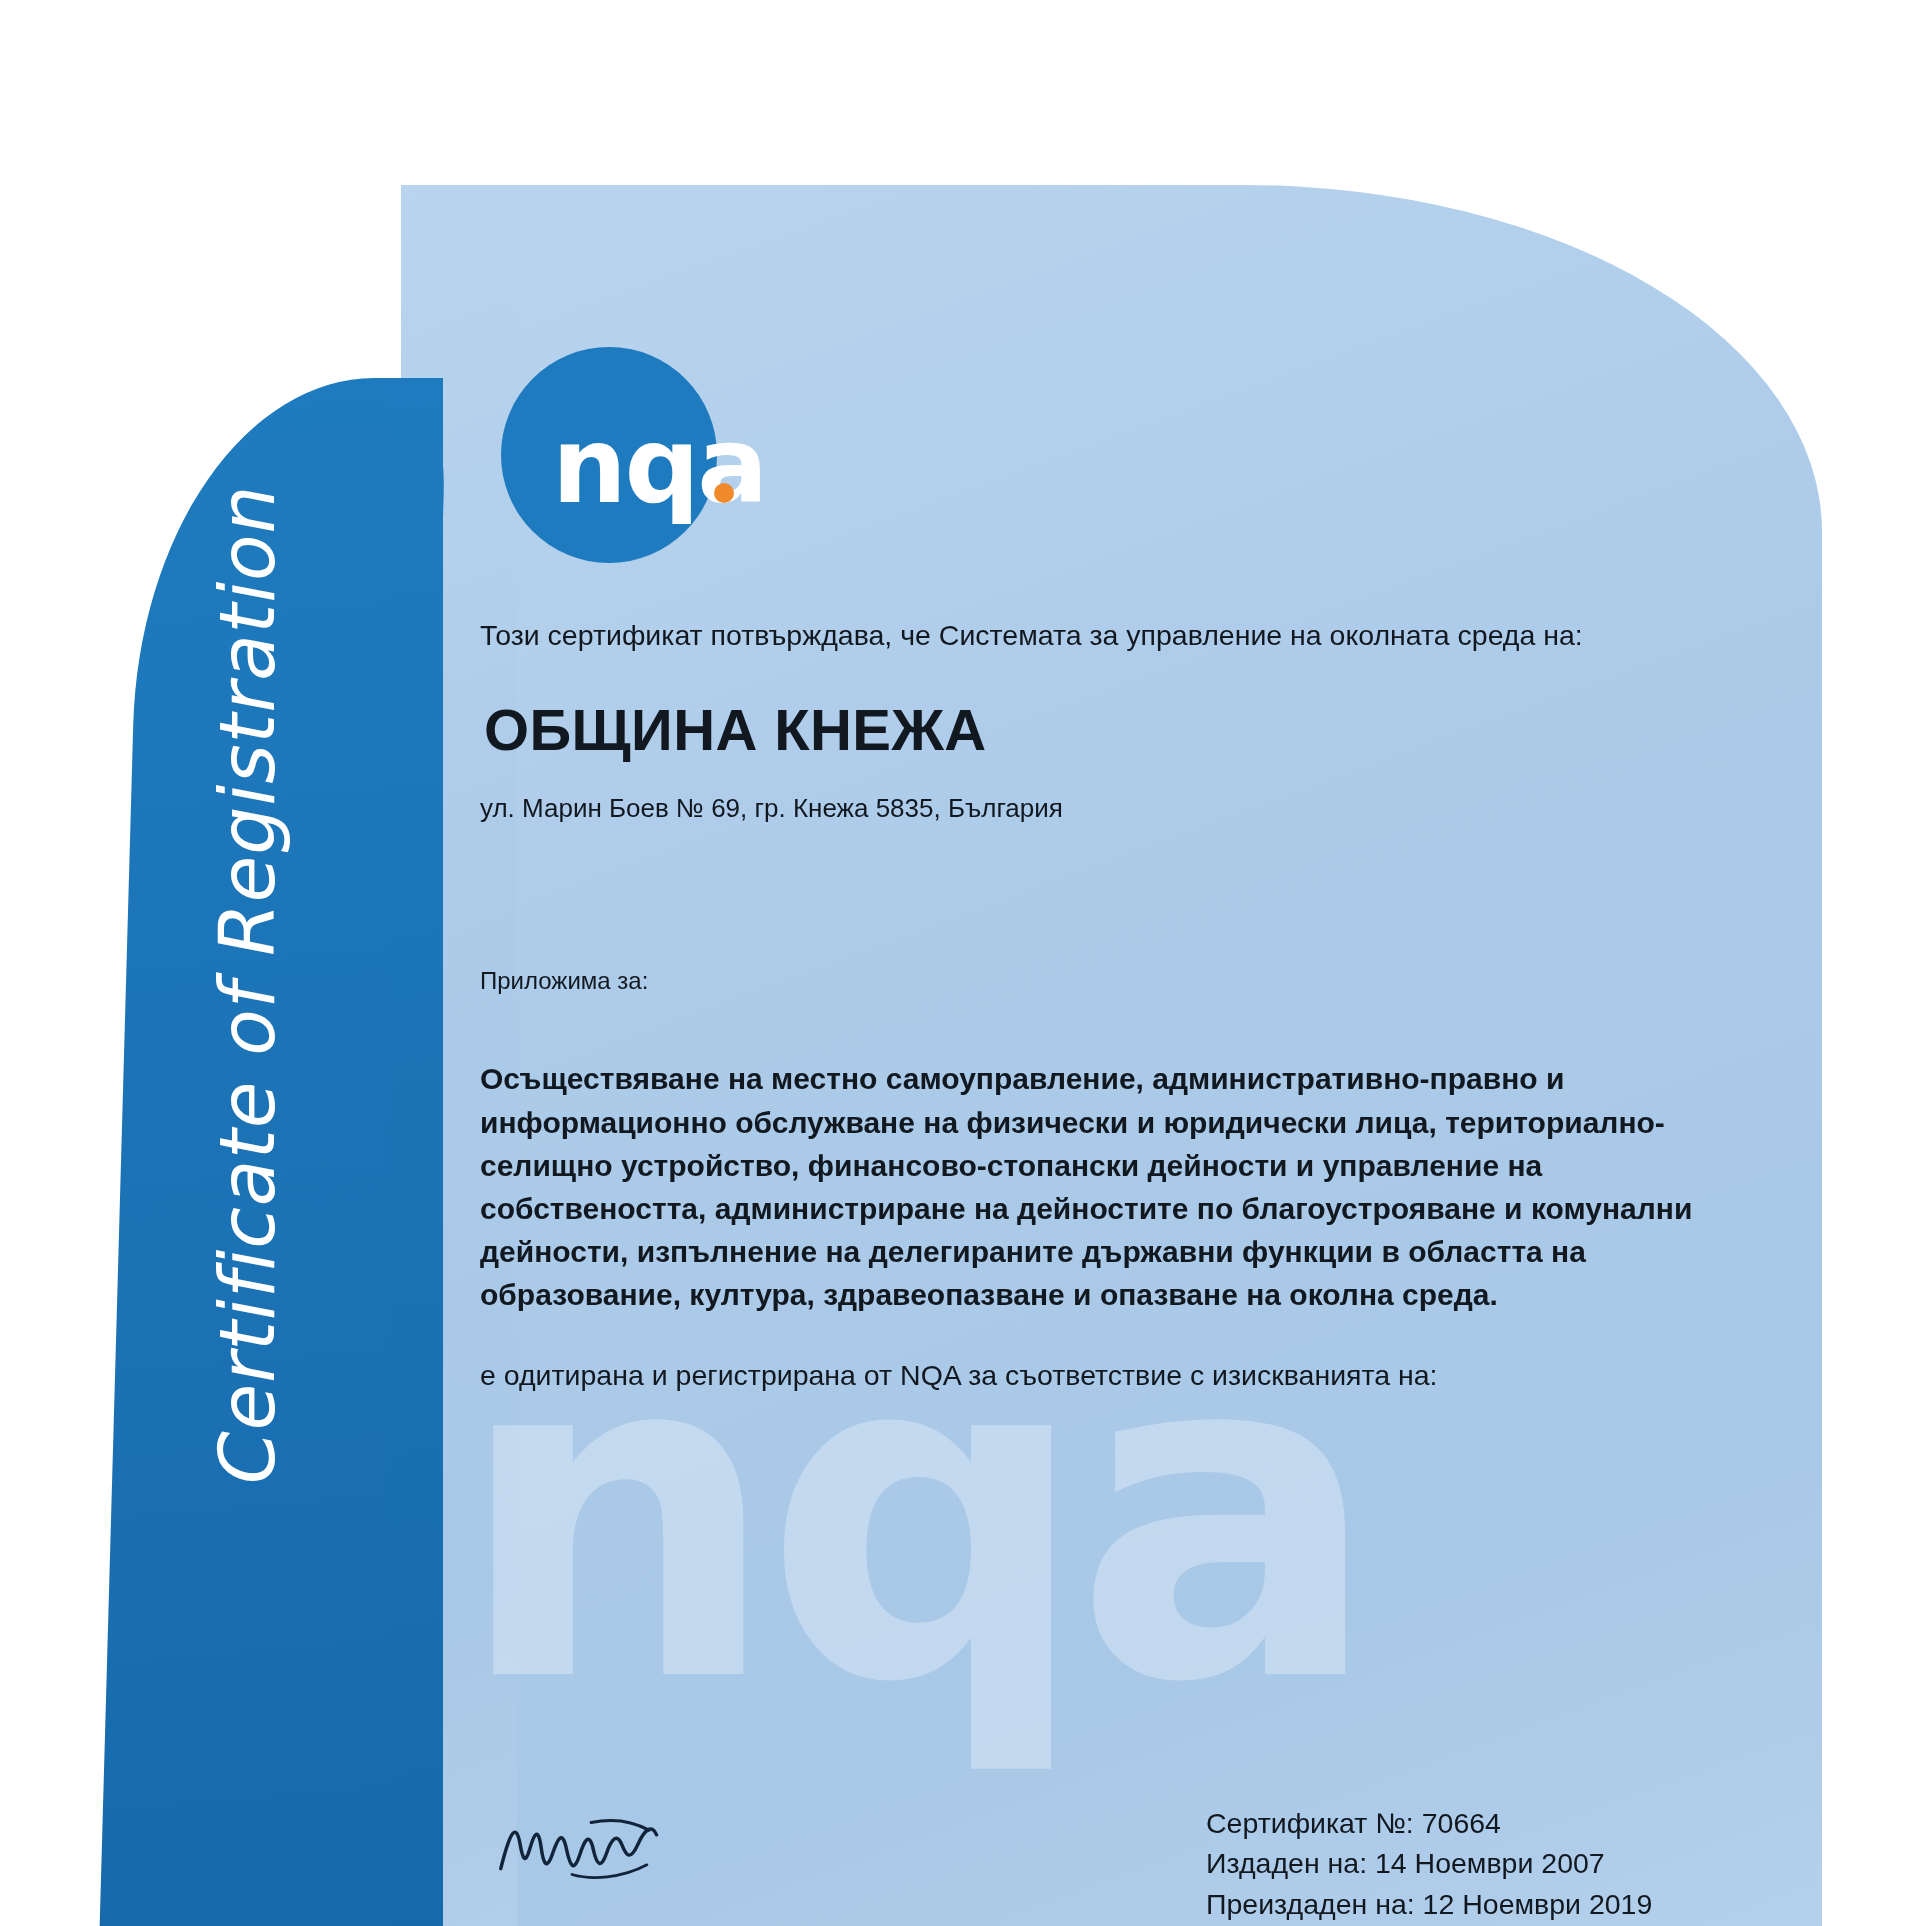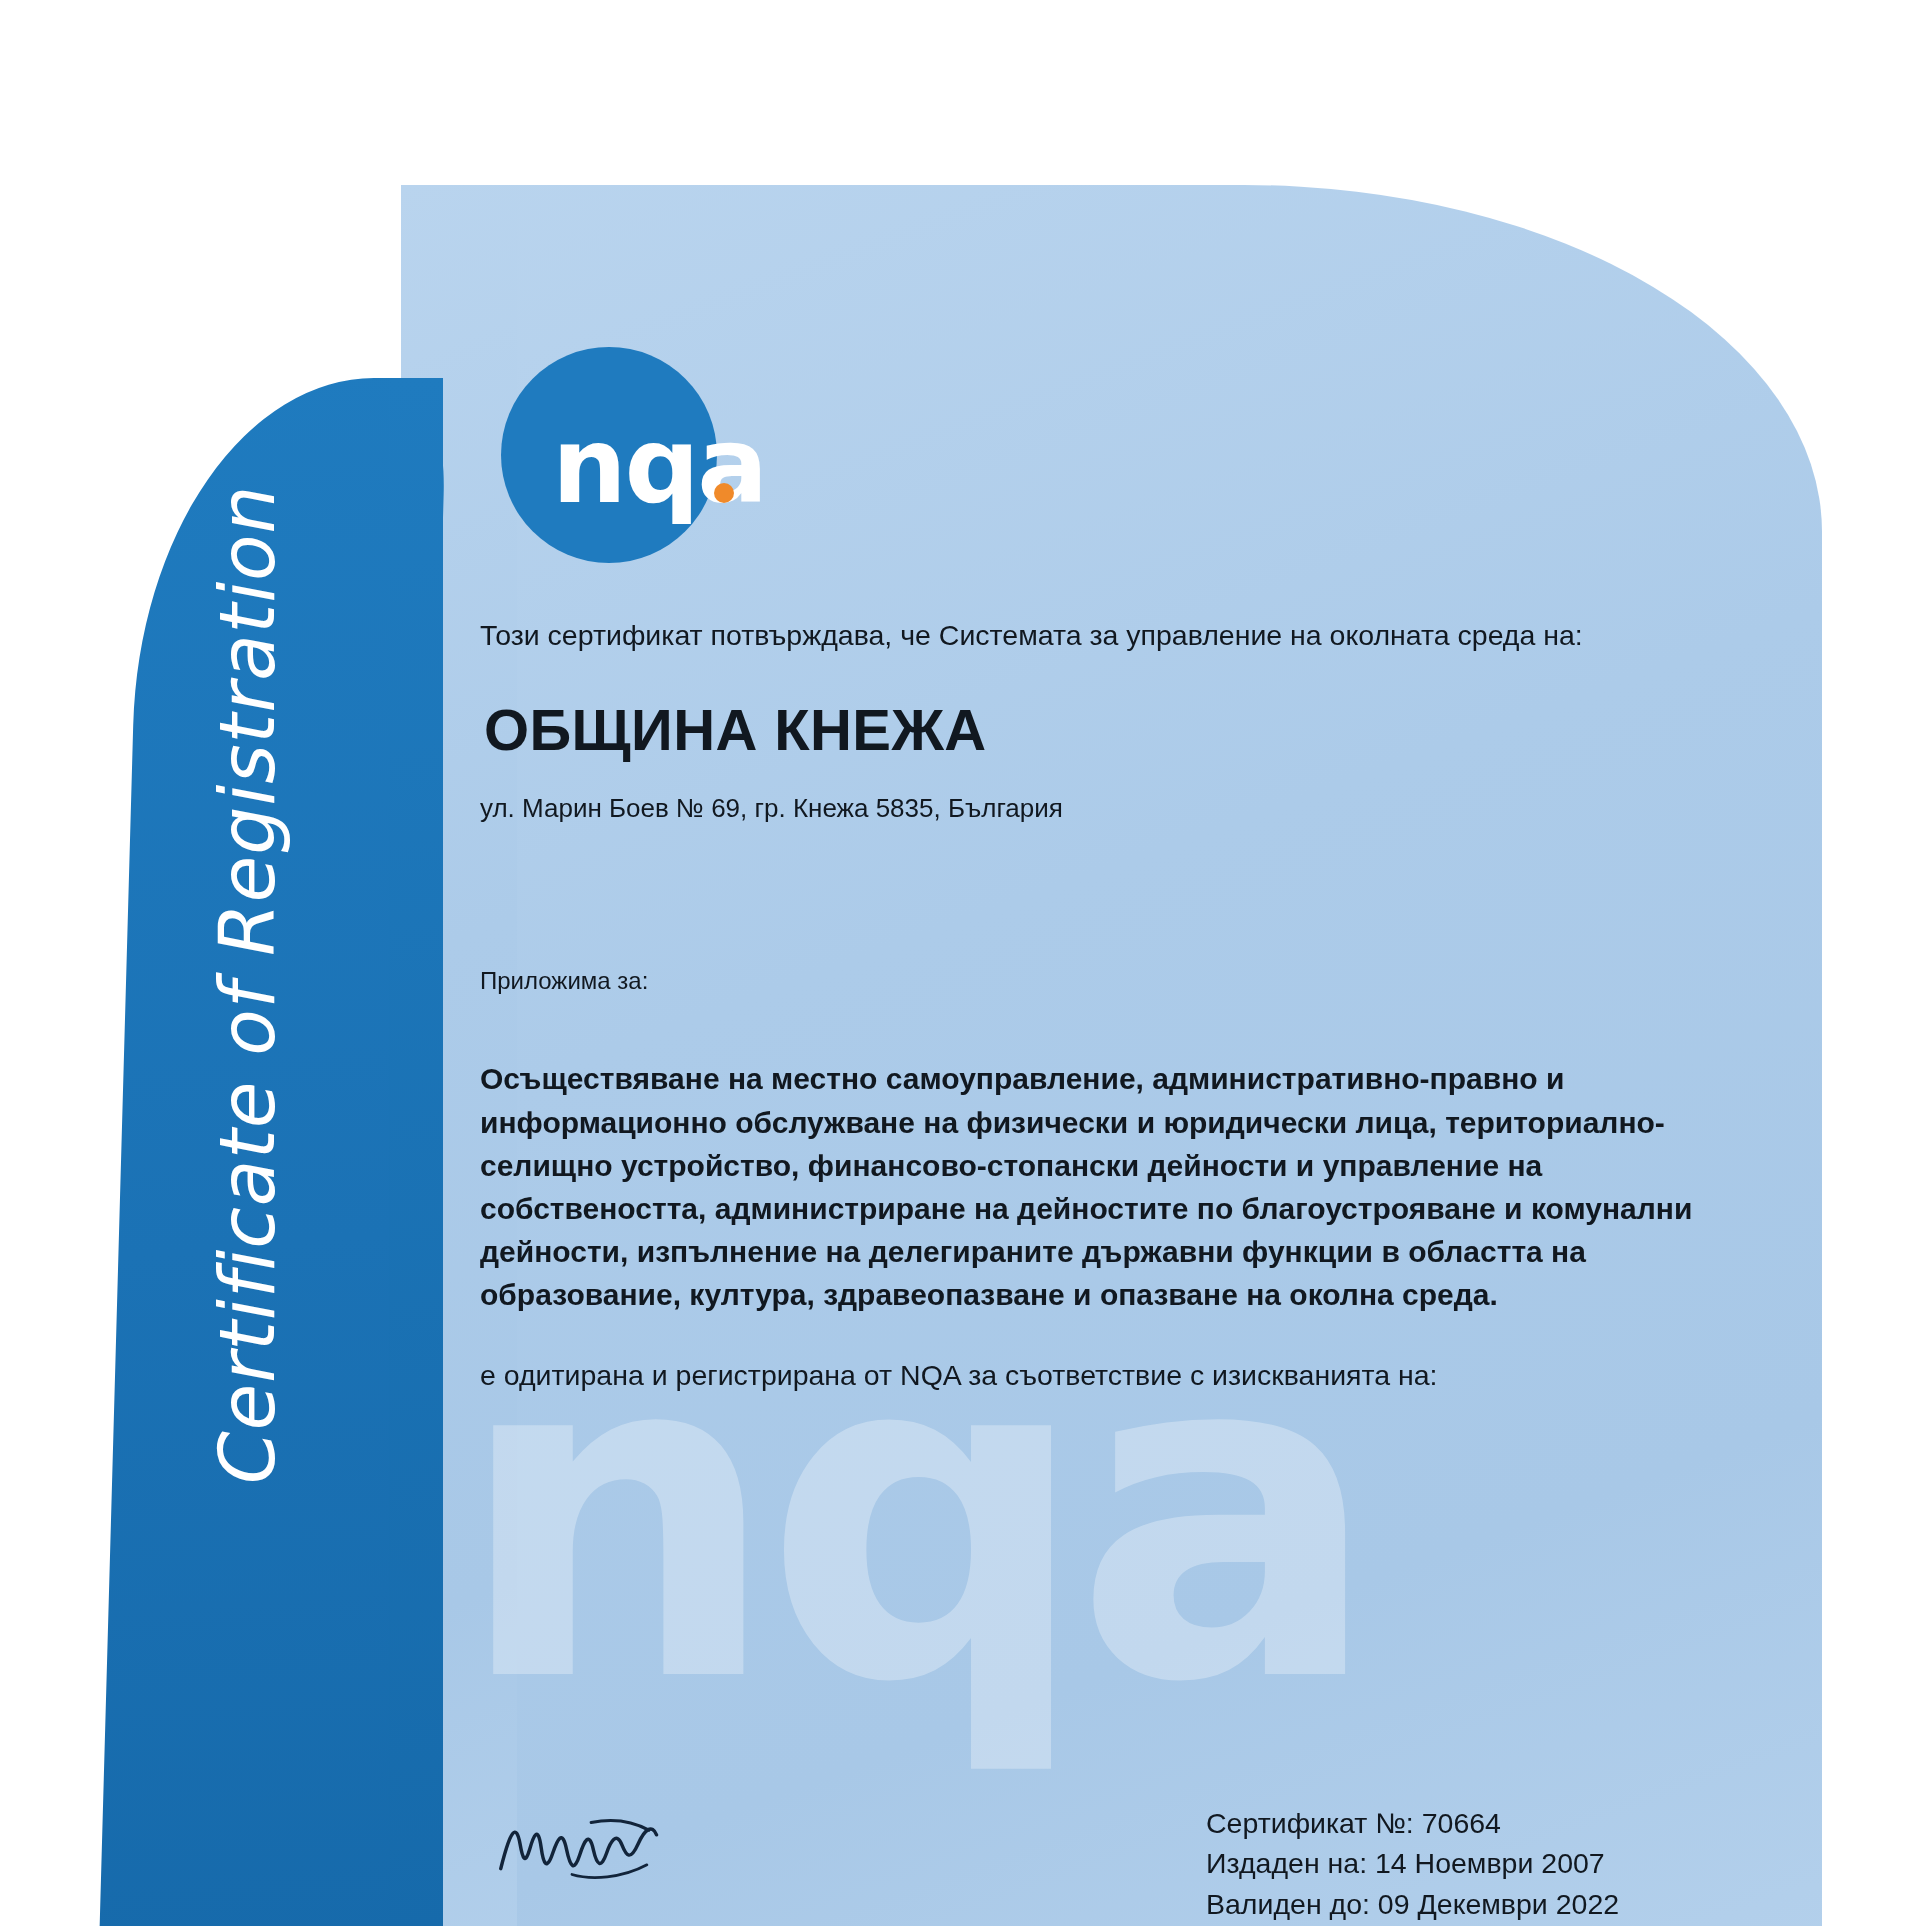--- a/index.html
+++ b/index.html
@@ -261,18 +261,19 @@
                C342 128, 352 140, 372 96 C390 56, 408 44, 420 72" fill="none" stroke="#12243a" stroke-width="9" stroke-linecap="round"></path>
       <path d="M250 40 C300 30, 355 35, 400 60" fill="none" stroke="#12243a" stroke-width="8" stroke-linecap="round"></path>
       <path d="M200 175 C250 190, 330 185, 395 150" fill="none" stroke="#12243a" stroke-width="7" stroke-linecap="round"></path>
     </svg>
     <div class="signature-title">Управляващ Директор</div>
   </div>
 
   <div class="details">
     <div>Сертификат №: 70664</div>
     <div>Издаден на: 14 Ноември 2007</div>
+    <div>Преиздаден на: 12 Ноември 2019</div>
     <div>Валиден до: 09 Декември 2022</div>
 
   </div>
 
 </div>
 
 
 </body></html>

